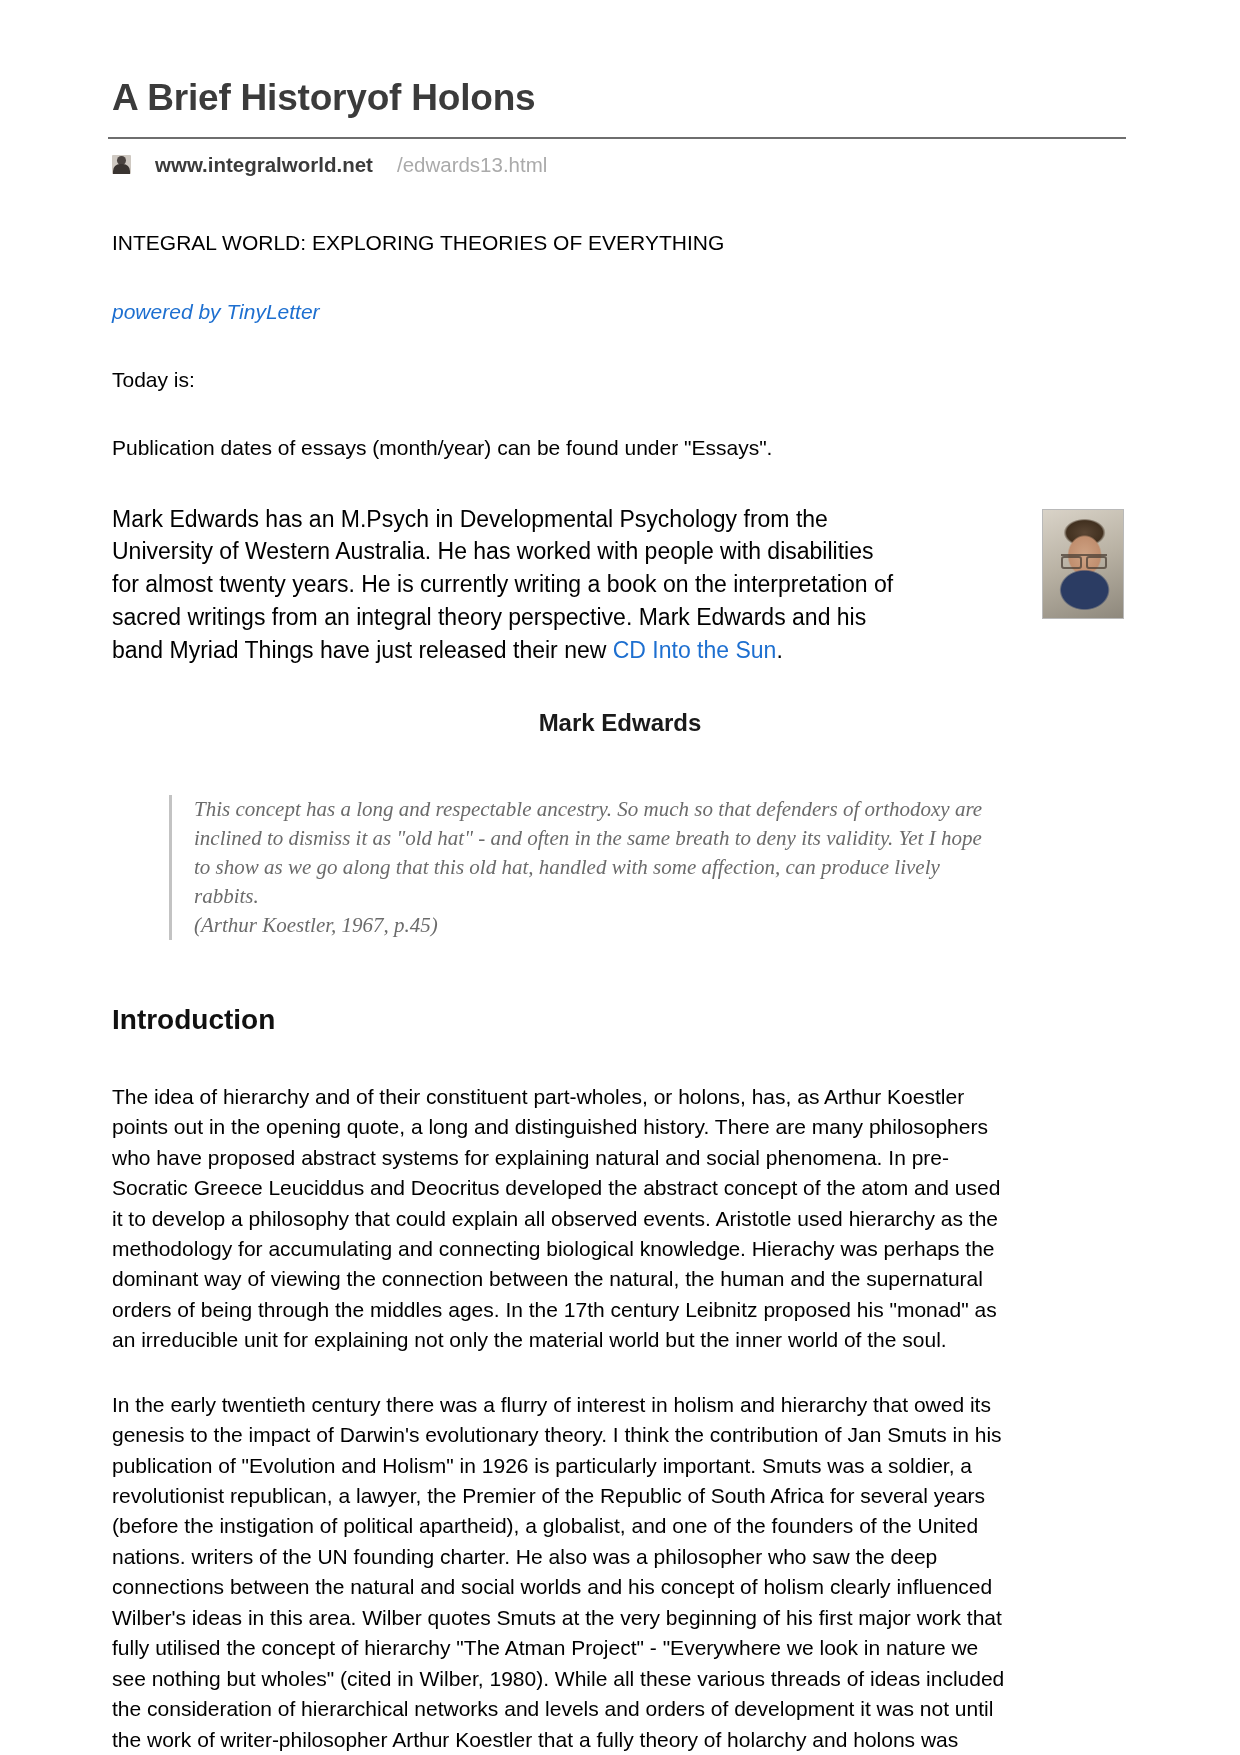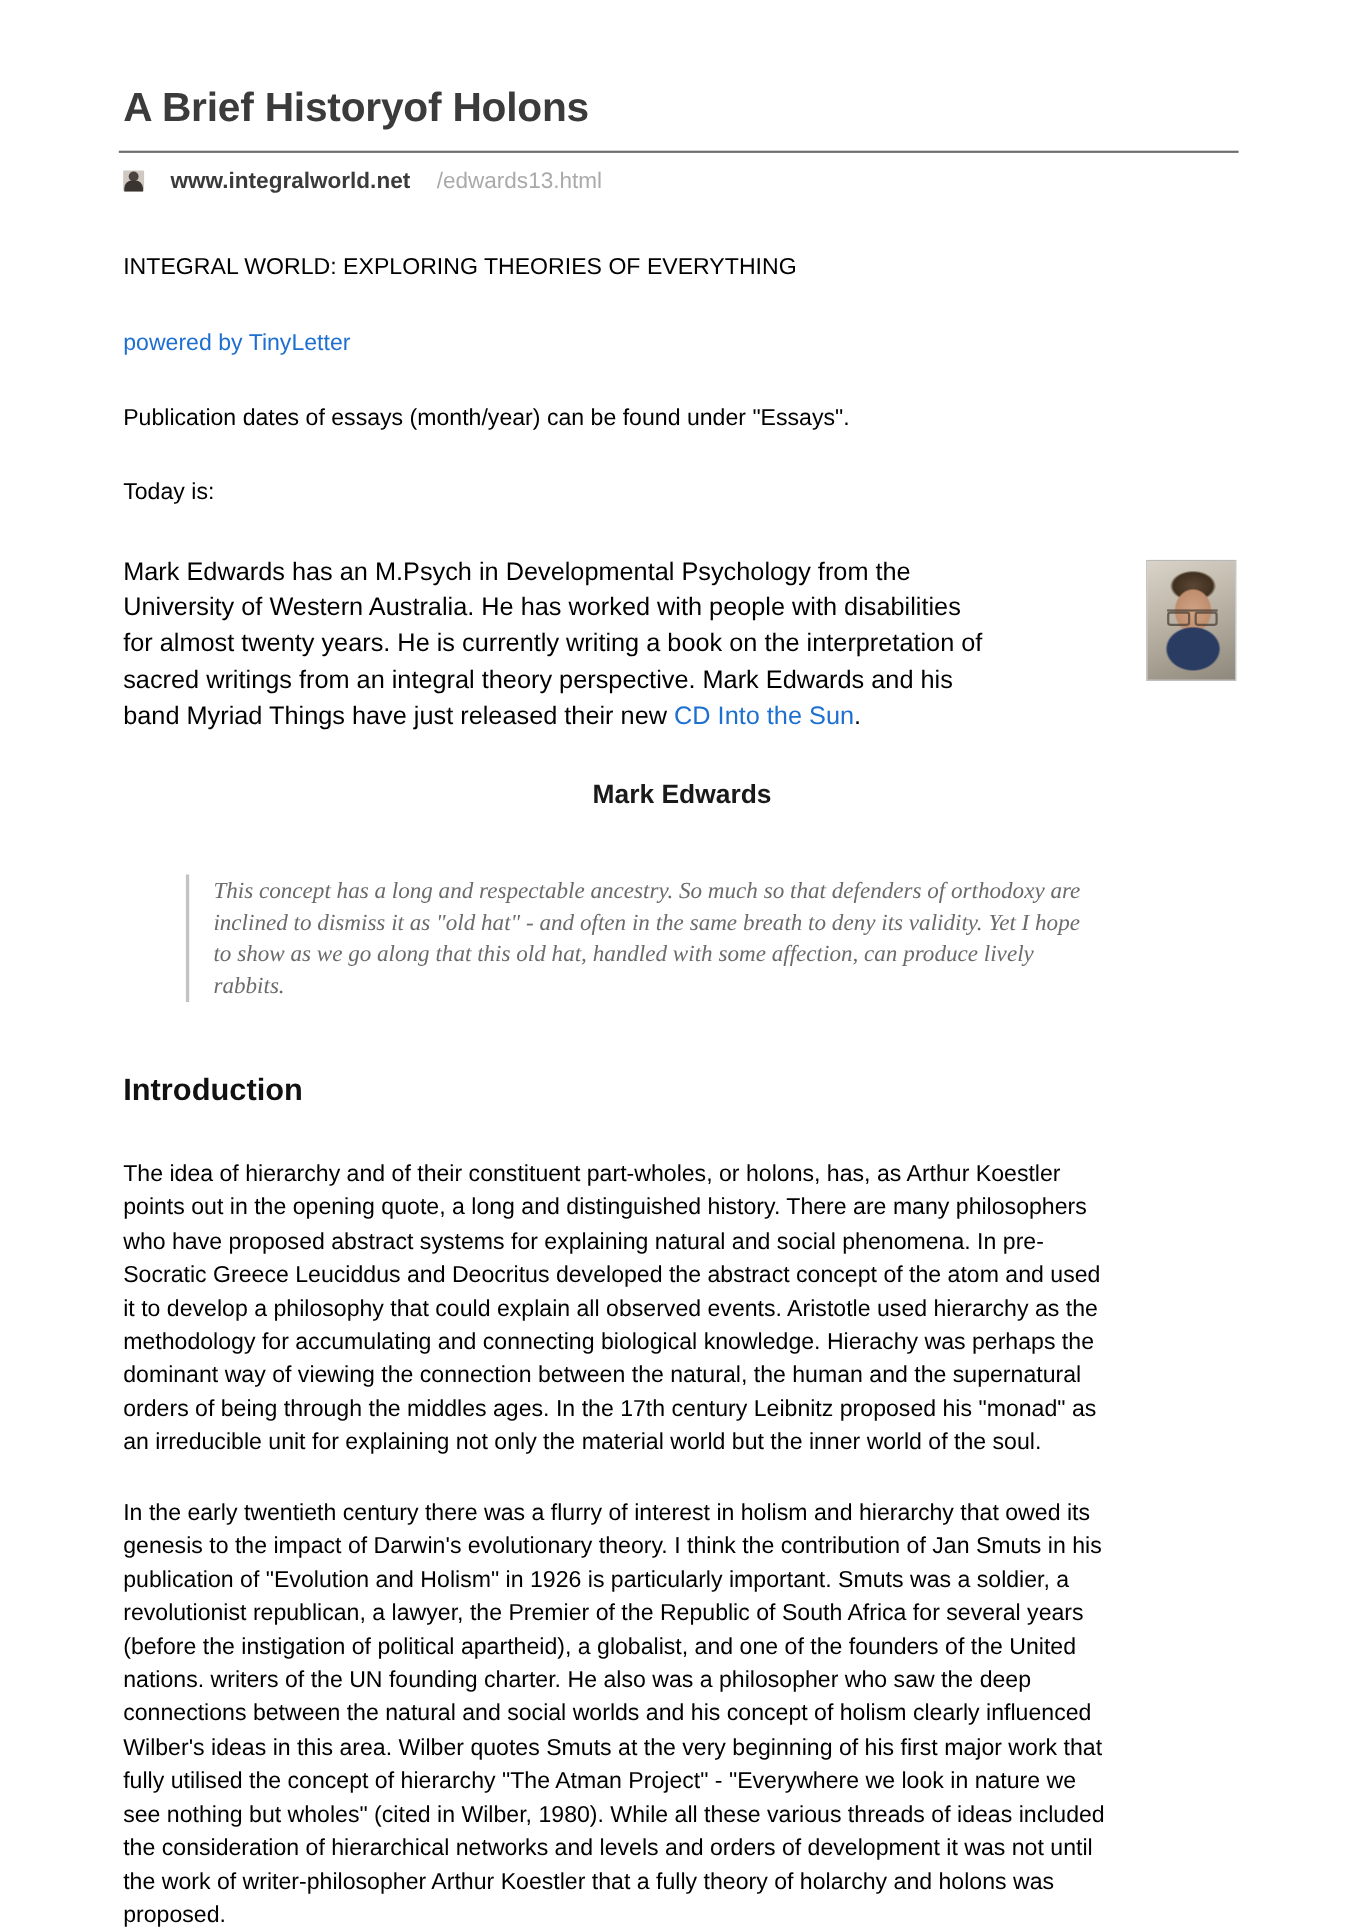--- a/index.html
+++ b/index.html
@@ -95,20 +95,21 @@
     margin: 0 0 96px 0;
     line-height: 1.35;
   }
   .tinyletter {
     font-size: 21px;
     color: #1d6fd0;
     margin: 0 5px 40px 0;
     line-height: 1.35;
     text-decoration: none;
     display: inline-block;
+    font-style: italic;
   }
   .plain-line {
     font-size: 21px;
     color: #000;
     margin: 0 0 40px 0;
     line-height: 1.35;
   }
 
   
   .bio-wrap {
@@ -225,35 +226,36 @@
       <span class="url-path">/edwards13.html</span>
   </div>
 
   <p class="site-tagline">INTEGRAL WORLD: EXPLORING THEORIES OF EVERYTHING</p>
 
 
   <div>
     <a class="tinyletter" href="#">powered by TinyLetter</a>
   </div>
 
+  <p class="plain-line">Today is:</p>
+
   <p class="plain-line">Publication dates of essays (month/year) can be found under "Essays".</p>
-
-  <p class="plain-line">Today is:</p>
 
   <div class="bio-wrap">
     <p class="bio-text"><span>Mark Edwards has an M.Psych in Developmental Psychology from the University of Western Australia. He has worked with people with disabilities for almost twenty years. He is currently writing a book on the interpretation of sacred writings from an integral theory perspective. Mark Edwards and his band Myriad Things have just released their new </span><a class="bio-link" href="#">CD Into the Sun</a><span>.</span></p>
     <div class="portrait">
       <span class="glasses"></span>
     </div>
   </div>
 
   <h2 class="byline">Mark Edwards</h2>
 
   <blockquote class="quote">
     <p>This concept has a long and respectable ancestry. So much so that defenders of orthodoxy are inclined to dismiss it as "old hat" - and often in the same breath to deny its validity. Yet I hope to show as we go along that this old hat, handled with some affection, can produce lively rabbits.</p>
+    <p class="attrib">(Arthur Koestler, 1967, p.45)</p>
   </blockquote>
 
   <h2 class="section-heading">Introduction</h2>
 
   <p class="body-text">The idea of hierarchy and of their constituent part-wholes, or holons, has, as Arthur Koestler points out in the opening quote, a long and distinguished history. There are many philosophers who have proposed abstract systems for explaining natural and social phenomena. In pre-Socratic Greece Leuciddus and Deocritus developed the abstract concept of the atom and used it to develop a philosophy that could explain all observed events. Aristotle used hierarchy as the methodology for accumulating and connecting biological knowledge. Hierachy was perhaps the dominant way of viewing the connection between the natural, the human and the supernatural orders of being through the middles ages. In the 17th century Leibnitz proposed his "monad" as an irreducible unit for explaining not only the material world but the inner world of the soul.</p>
 
   <p class="body-text">In the early twentieth century there was a flurry of interest in holism and hierarchy that owed its genesis to the impact of Darwin's evolutionary theory. I think the contribution of Jan Smuts in his publication of "Evolution and Holism" in 1926 is particularly important. Smuts was a soldier, a revolutionist republican, a lawyer, the Premier of the Republic of South Africa for several years (before the instigation of political apartheid), a globalist, and one of the founders of the United nations. writers of the UN founding charter. He also was a philosopher who saw the deep connections between the natural and social worlds and his concept of holism clearly influenced Wilber's ideas in this area. Wilber quotes Smuts at the very beginning of his first major work that fully utilised the concept of hierarchy  "The Atman Project" - "Everywhere we look in nature we see nothing but wholes" (cited in Wilber, 1980). While all these various threads of ideas included the consideration of hierarchical networks and levels and orders of development it was not until the work of writer-philosopher Arthur Koestler that a fully theory of holarchy and holons was proposed.</p>
 
 </div>
 

